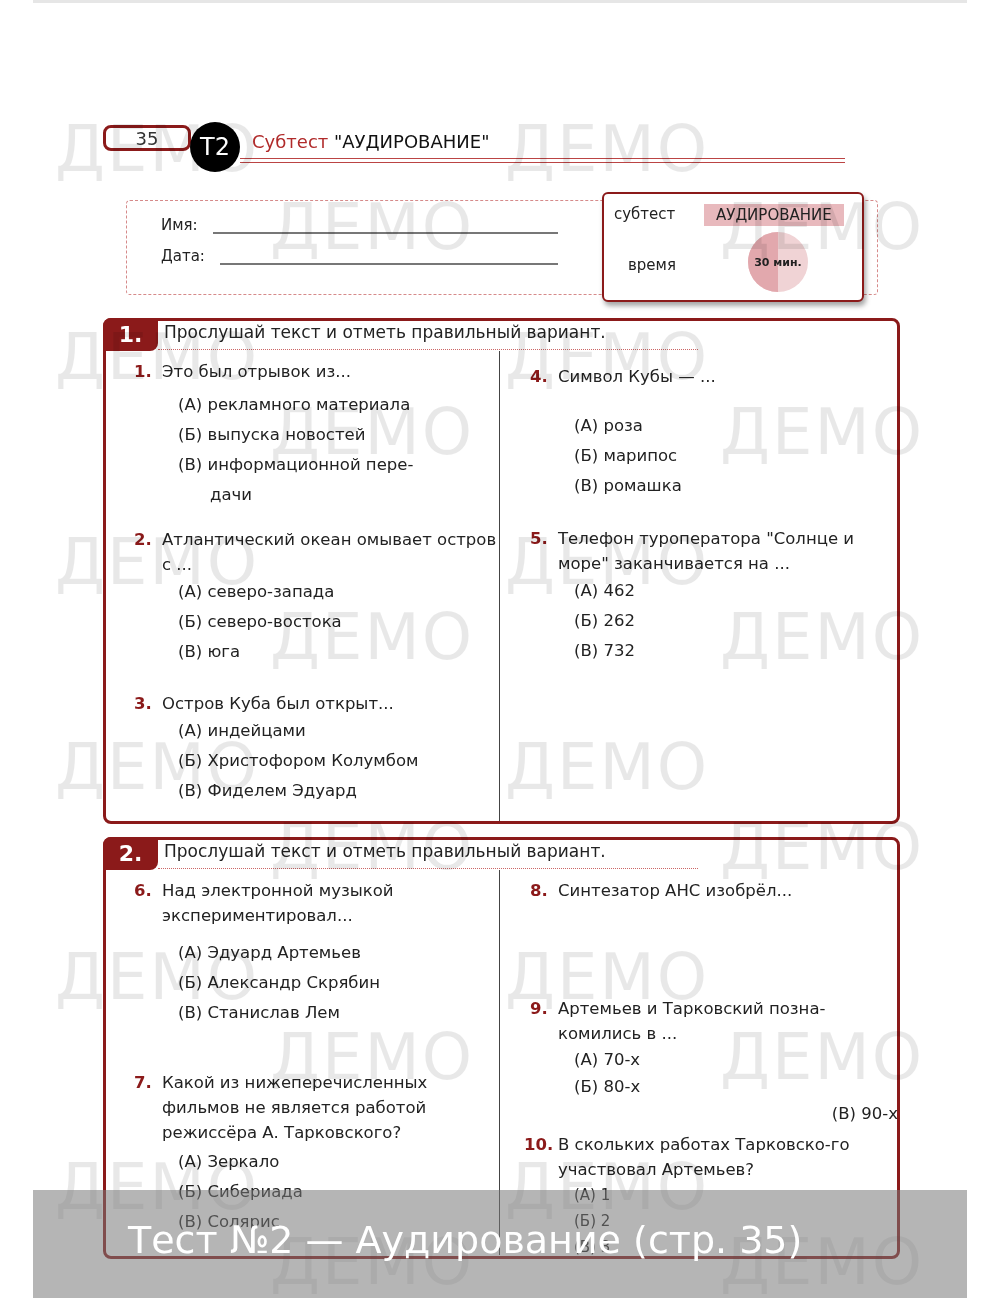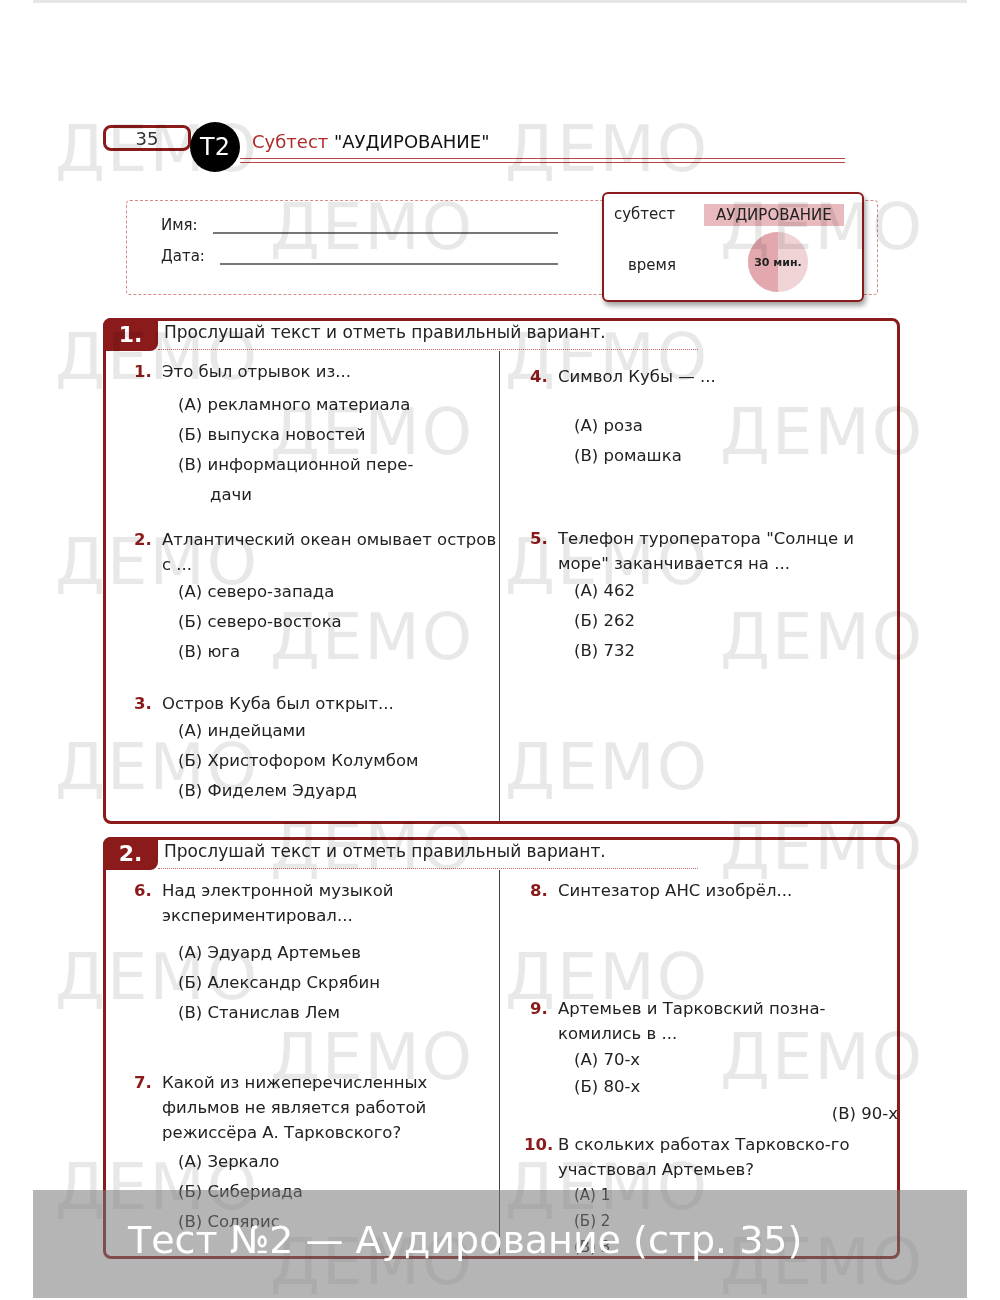--- a/index.html
+++ b/index.html
@@ -143,20 +143,21 @@
       <span class="opt">(Б) Христофором Колумбом</span>
       <span class="opt">(В) Фиделем Эдуард</span>
     </div>
   </div>
 
   <div class="q" style="left:452px; top:43px; width:330px;">
     <span class="qn">4.</span>
     <span class="qtext">Символ Кубы — ...</span>
     <div class="opts" style="margin-top:22px;">
       <span class="opt">(А) роза</span>
+      <span class="opt">(Б) марипос</span>
       <span class="opt">(В) ромашка</span>
     </div>
   </div>
 
   <div class="q" style="left:452px; top:205px; width:340px;">
     <span class="qn">5.</span>
     <span class="qtext">Телефон туроператора "Солнце и море" заканчивается на ...</span>
     <div class="opts">
       <span class="opt">(А) 462</span>
       <span class="opt">(Б) 262</span>

